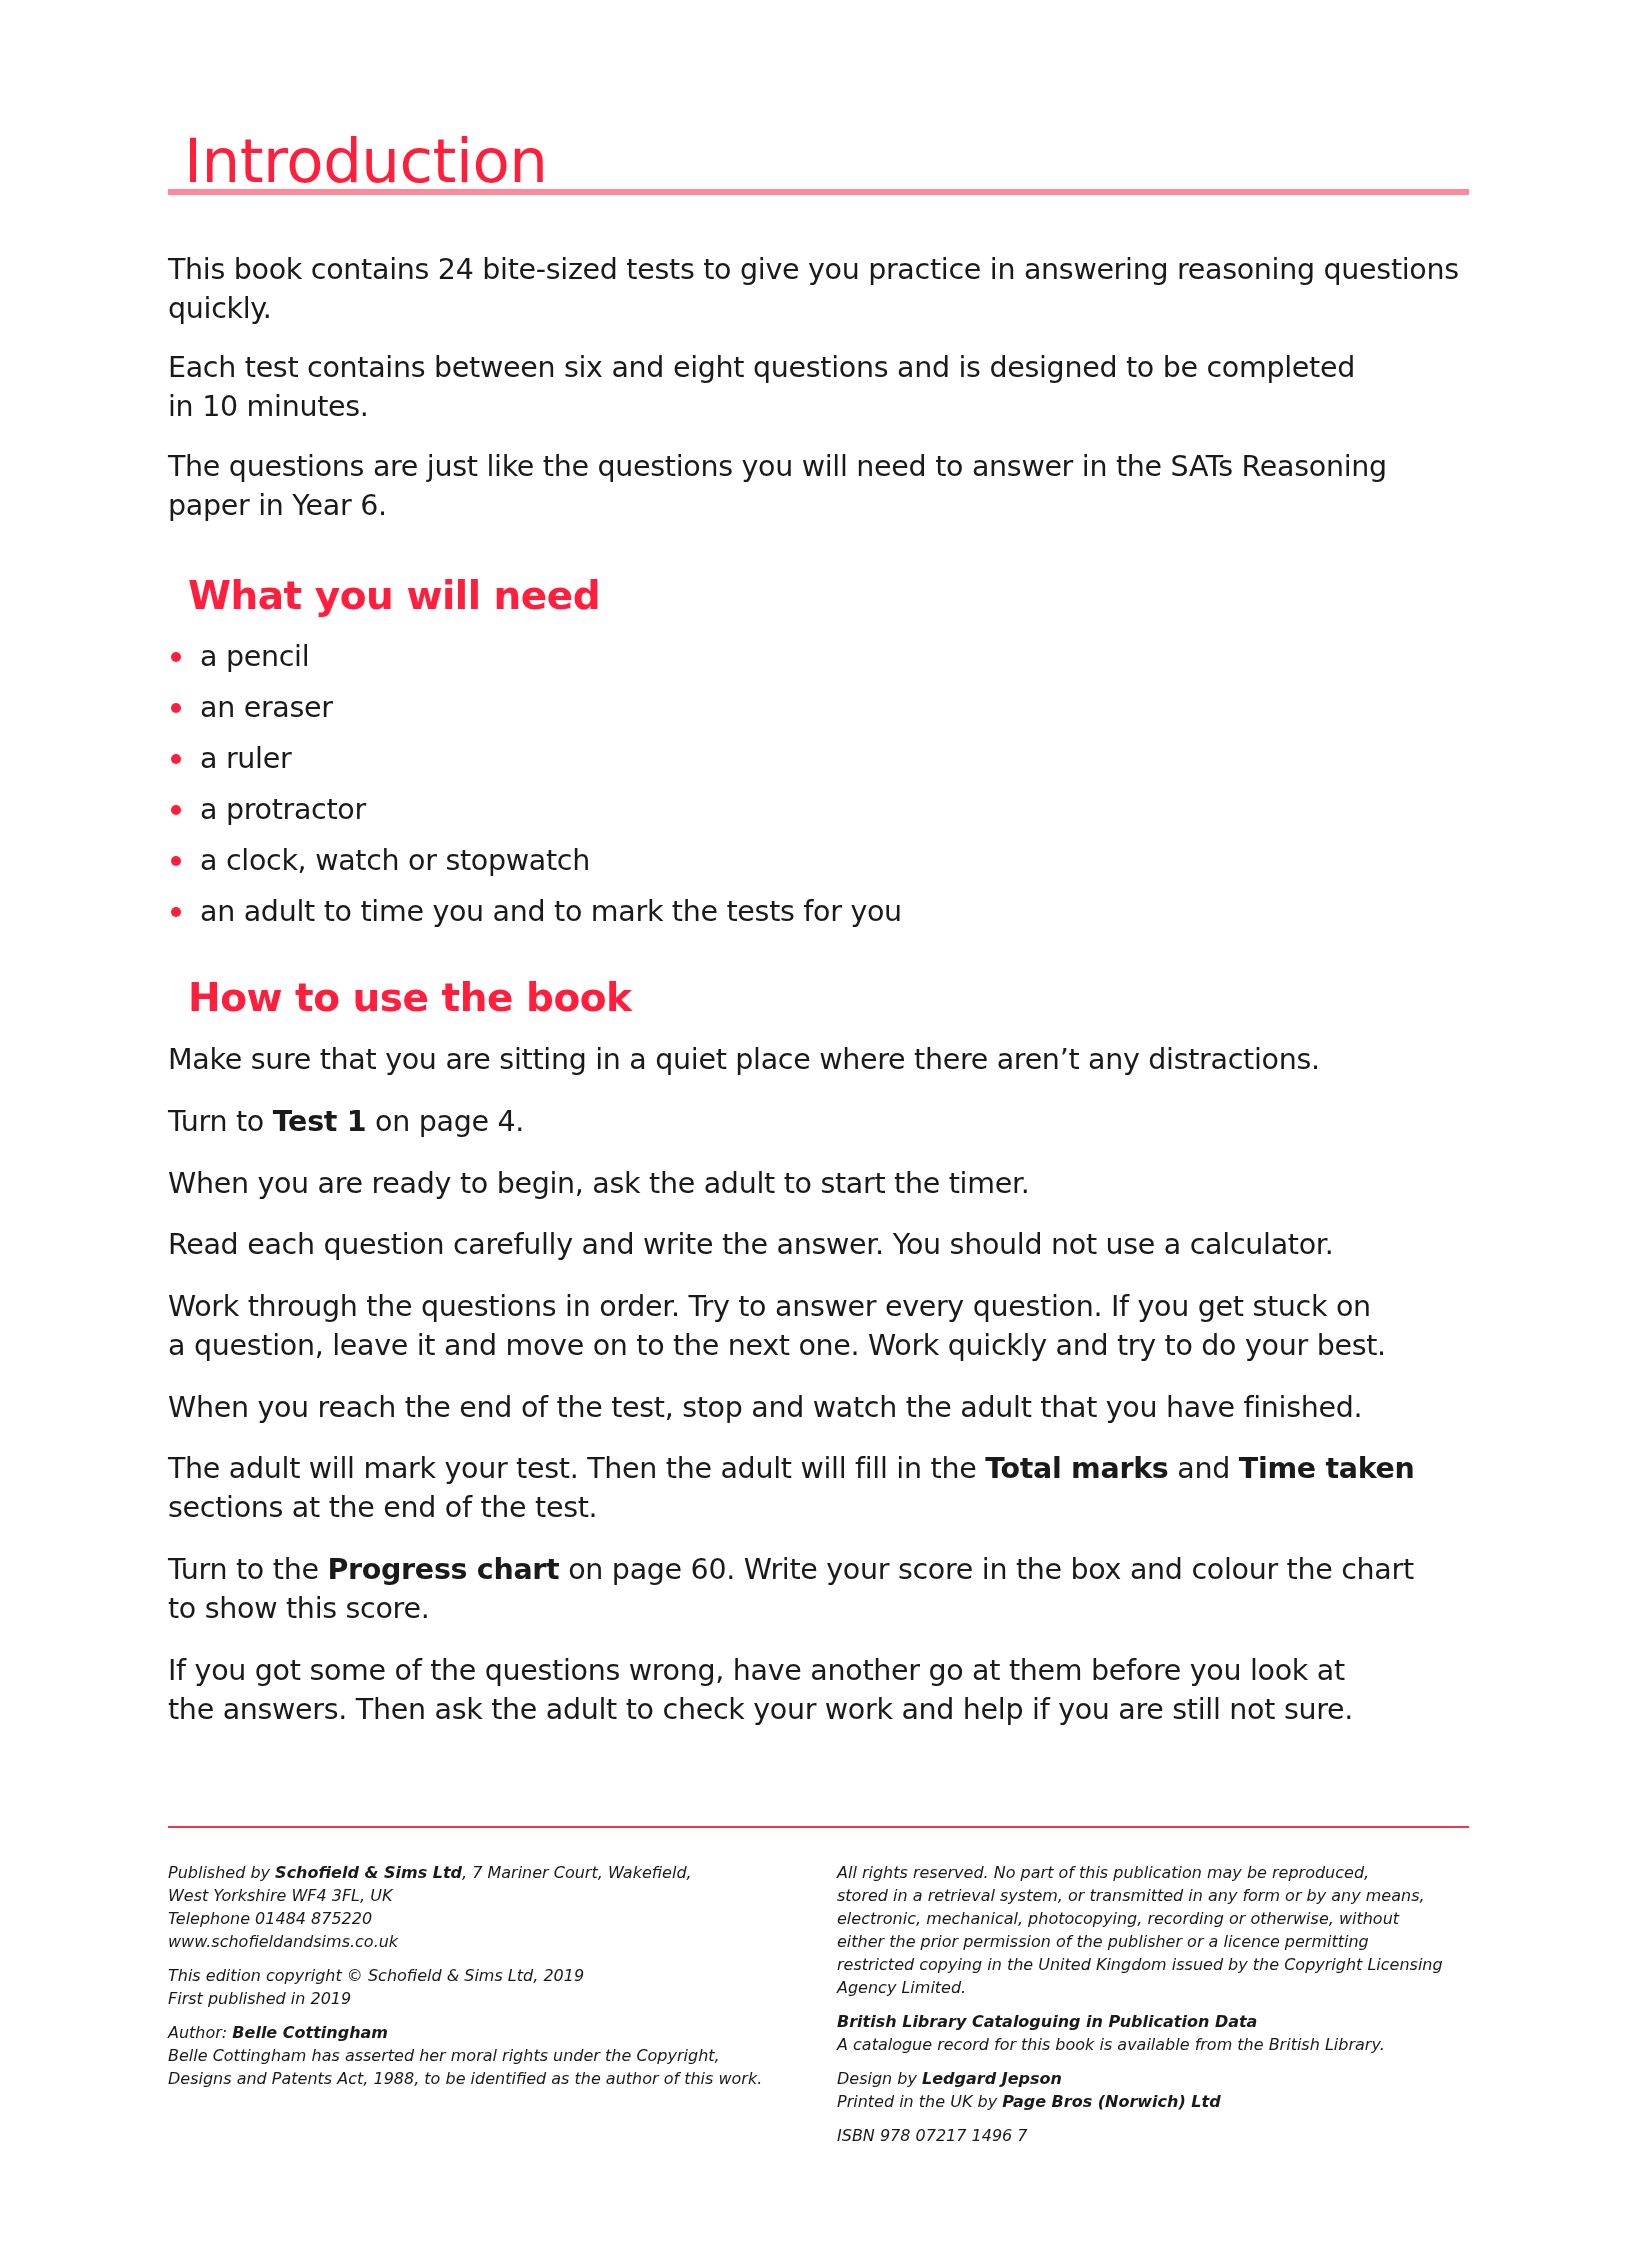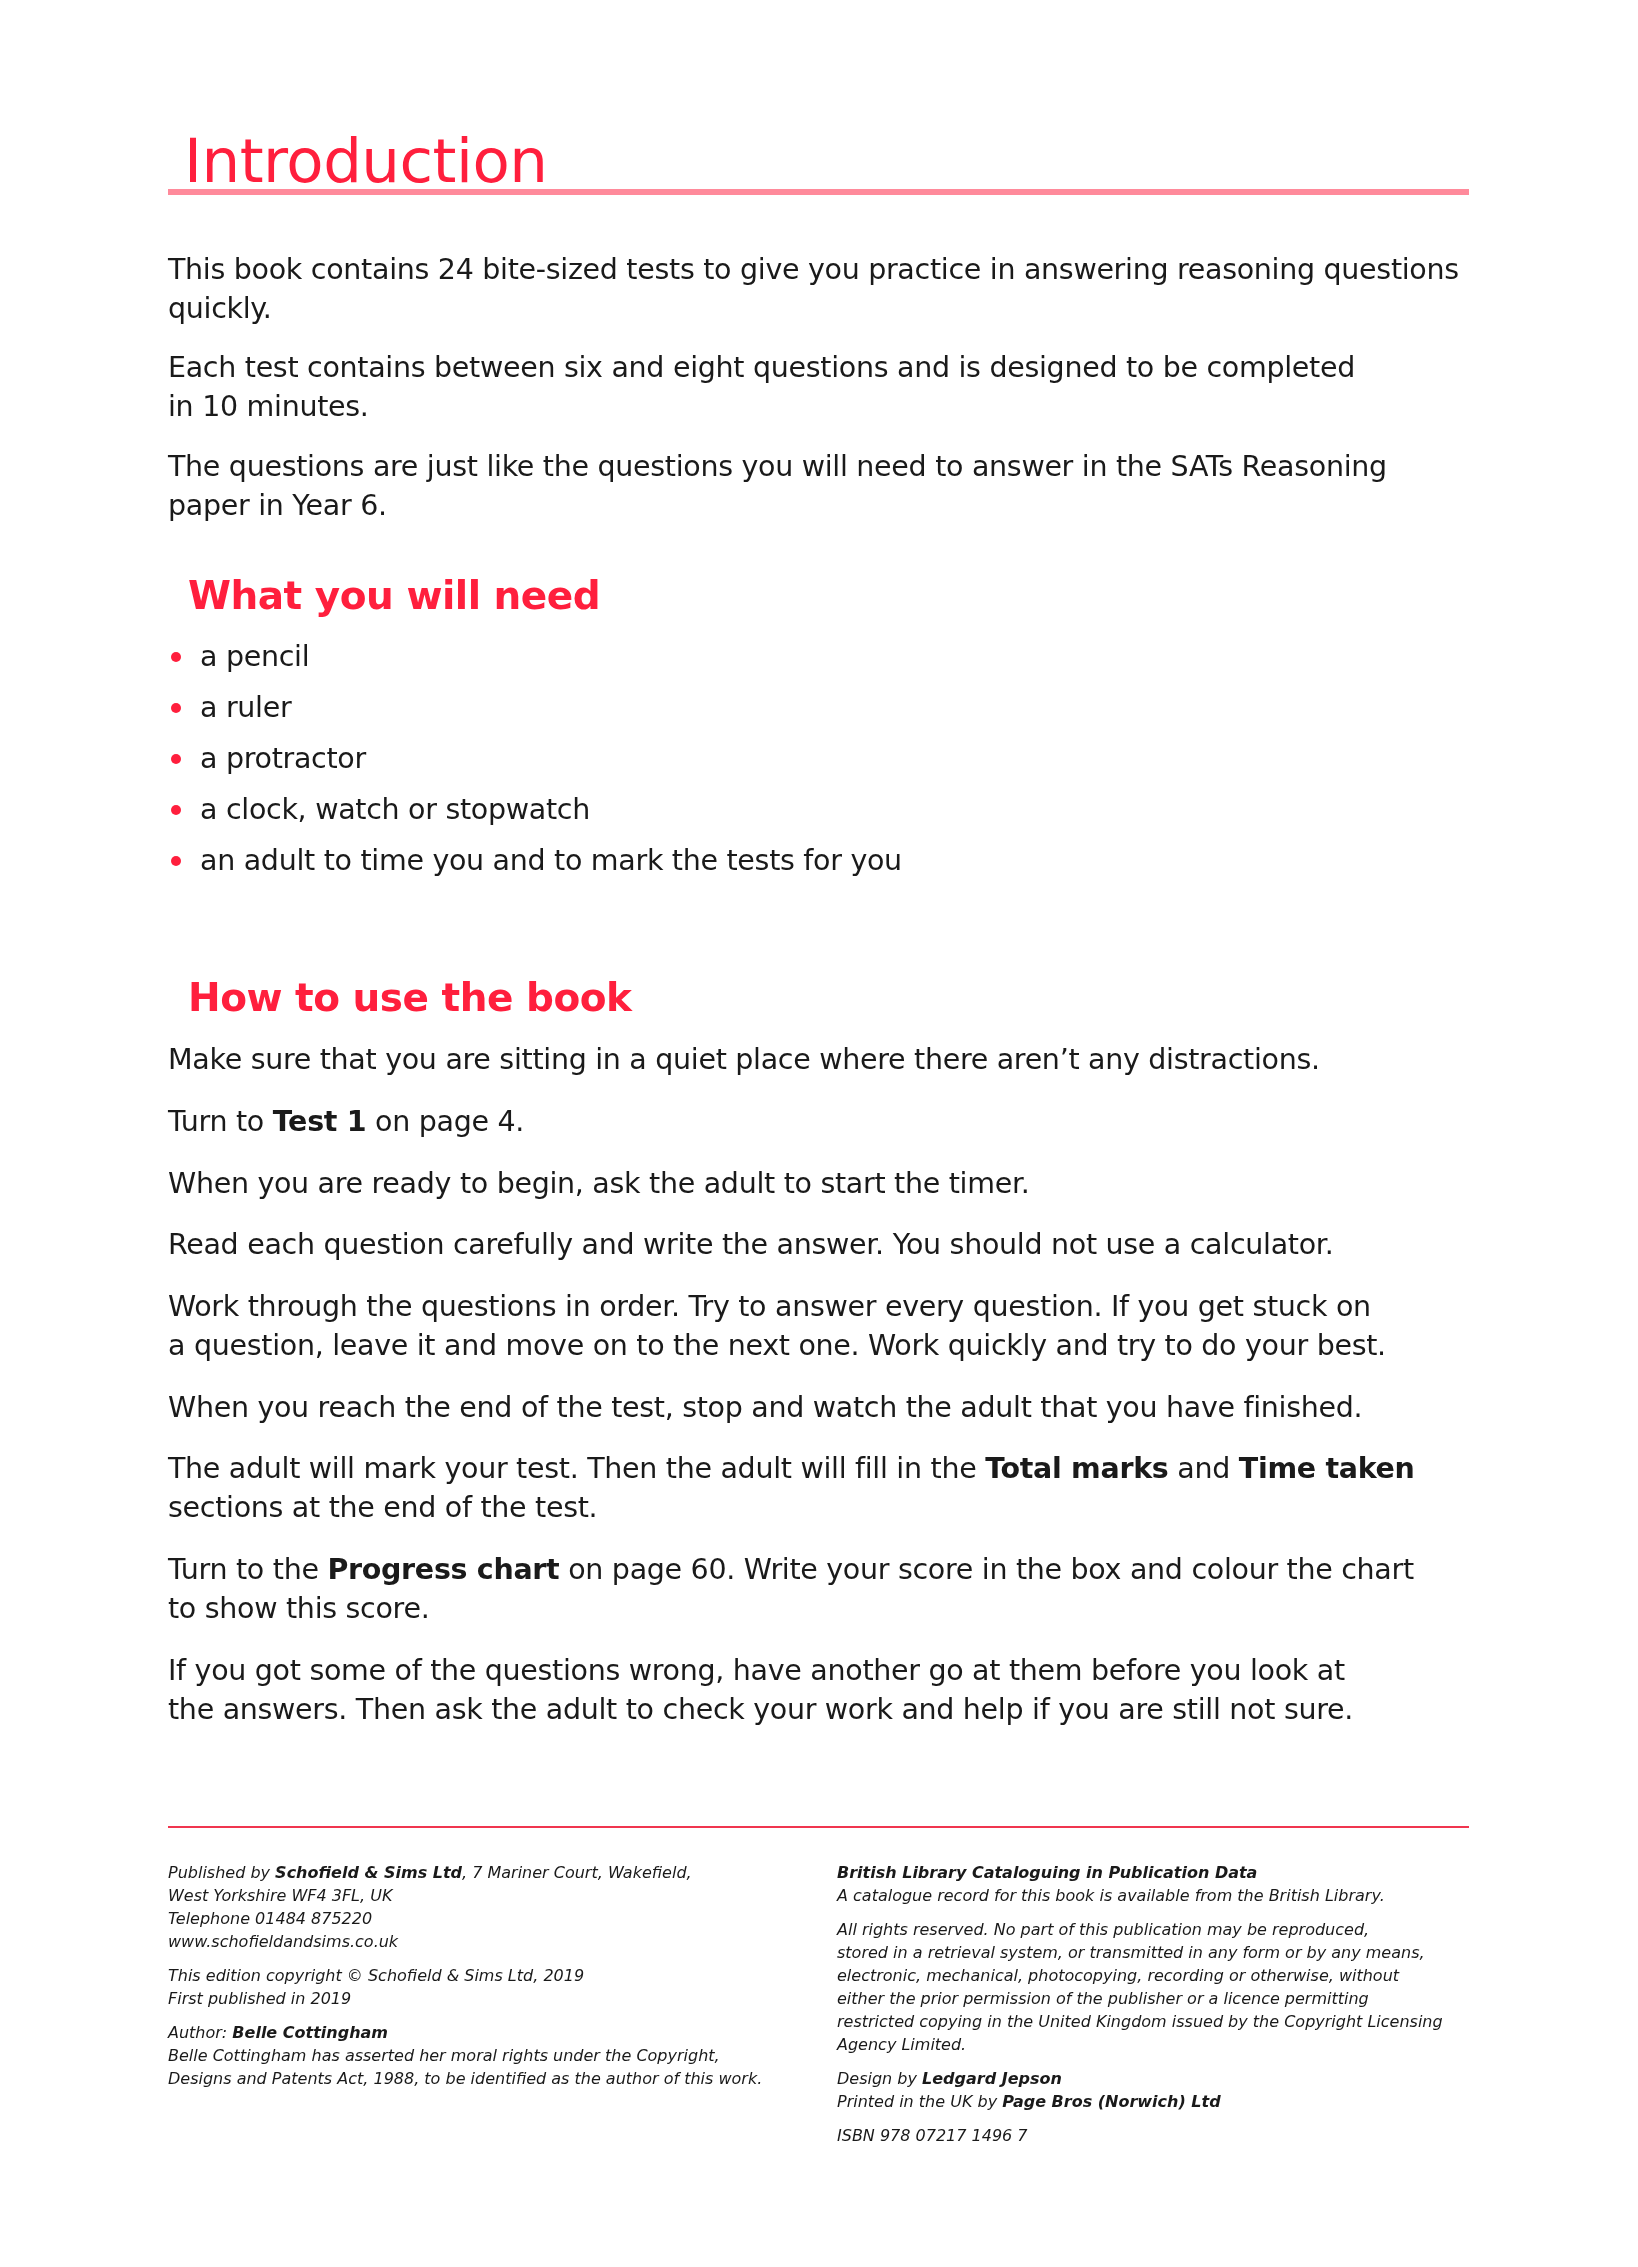--- a/index.html
+++ b/index.html
@@ -32,20 +32,21 @@
   <h1 class="title">Introduction</h1>
   <div class="title-rule"></div>
 
   <p class="p body-text" style="top:250px;">This book contains 24 bite-sized tests to give you practice in answering reasoning questions quickly.</p>
   <p class="p body-text" style="top:348px; width:1221px;">Each test contains between six and eight questions and is designed to be completed in 10 minutes.</p>
   <p class="p body-text" style="top:447px;">The questions are just like the questions you will need to answer in the SATs Reasoning paper in Year 6.</p>
 
   <h2 class="h2" style="top:568px;">What you will need</h2>
   <ul class="list" style="top:637px;">
     <li><span class="bullet"></span><span>a pencil</span></li>
+    <li><span class="bullet"></span><span>an eraser</span></li>
     <li><span class="bullet"></span><span>a ruler</span></li>
     <li><span class="bullet"></span><span>a protractor</span></li>
     <li><span class="bullet"></span><span>a clock, watch or stopwatch</span></li>
     <li><span class="bullet"></span><span>an adult to time you and to mark the tests for you</span></li>
   </ul>
 
   <h2 class="h2" style="top:970px;">How to use the book</h2>
 
   <p class="p body-text" style="top:1040px;">Make sure that you are sitting in a quiet place where there aren’t any distractions.</p>
   <p class="p body-text" style="top:1102px;"><span>Turn to </span><b>Test 1</b><span> on page 4.</span></p>
@@ -72,30 +73,30 @@
     </p>
     <p>
       <span>Author: </span><b>Belle Cottingham</b><br>
       <span>Belle Cottingham has asserted her moral rights under the Copyright,</span><br>
       <span>Designs and Patents Act, 1988, to be identified as the author of this work.</span>
     </p>
   </div>
 
   <div class="fcol fcol-right">
     <p>
-      <b>British Library Cataloguing in Publication Data</b><br>
-      <span>A catalogue record for this book is available from the British Library.</span>
-    </p>
-    <p>
       <span>All rights reserved. No part of this publication may be reproduced,</span><br>
       <span>stored in a retrieval system, or transmitted in any form or by any means,</span><br>
       <span>electronic, mechanical, photocopying, recording or otherwise, without</span><br>
       <span>either the prior permission of the publisher or a licence permitting</span><br>
       <span>restricted copying in the United Kingdom issued by the Copyright Licensing</span><br>
       <span>Agency Limited.</span>
+    </p>
+    <p>
+      <b>British Library Cataloguing in Publication Data</b><br>
+      <span>A catalogue record for this book is available from the British Library.</span>
     </p>
     <p>
       <span>Design by </span><b>Ledgard Jepson</b><br>
       <span>Printed in the UK by </span><b>Page Bros (Norwich) Ltd</b>
     </p>
     <p>
       <span>ISBN 978 07217 1496 7</span>
     </p>
   </div>
 </div>

